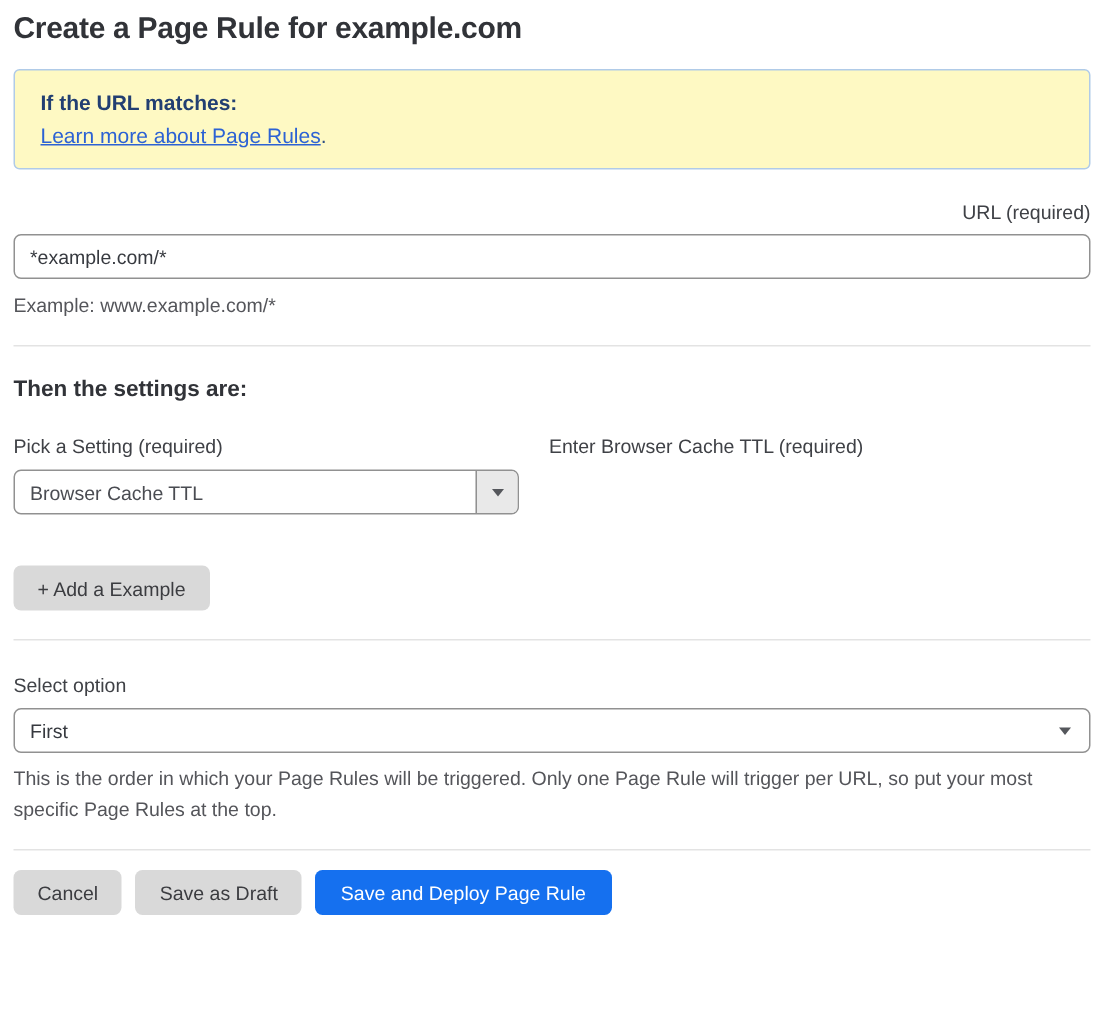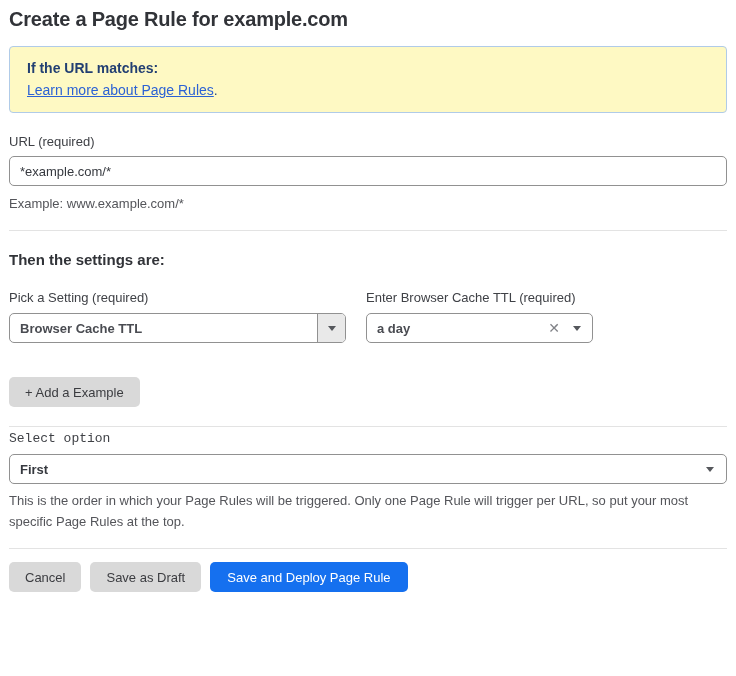--- a/index.html
+++ b/index.html
@@ -36,21 +36,21 @@
     color: #2c62d4;
     text-decoration: underline;
     cursor: pointer;
   }
   .info-link-line span { color: #2d4d82; }
   .field-label {
     display: block;
     font-size: 13px;
     color: #3f4146;
   }
-  .url-label { margin-top: 21px; }
+  .url-label { margin-top: 21px; text-align: right; }
   .text-input {
     margin-top: 7px;
     width: 100%;
     height: 30px;
     border: 1px solid #919191;
     border-radius: 5px;
     padding: 0 10px;
     font-size: 13px;
     font-family: "Liberation Sans", sans-serif;
     color: #36393f;
@@ -91,21 +91,20 @@
     align-items: center;
     overflow: hidden;
     cursor: pointer;
   }
   .select-value {
     flex: 1;
     padding: 0 10px;
     font-size: 13px;
     color: #4a4c52;
     white-space: nowrap;
-    font-weight: bold;
   }
   .caret {
     width: 0; height: 0;
     border-left: 4px solid transparent;
     border-right: 4px solid transparent;
     border-top: 5px solid #55575c;
     display: inline-block;
   }
   .arrow-seg {
     width: 28px;
@@ -142,21 +141,21 @@
     background: #d9d9d9;
     color: #3b3c40;
     padding: 0 16px;
   }
   .primary-btn {
     background: #1570ef;
     color: #ffffff;
     padding: 0 17px;
   }
   .add-setting-btn { margin-top: 34px; }
-  .order-section-label { margin-top: 4px; font-family: Liberation Mono, monospace; }
+  .order-section-label { margin-top: 22px; }
   .order-helper { margin-top: 6px; width: 719px; }
   .footer-divider { margin-top: 12px; }
   .footer {
     margin-top: 13px;
     display: flex;
     gap: 9px;
   }
 </style>
 </head>
 <body>
@@ -183,27 +182,20 @@
       <label class="field-label">Pick a Setting (required)</label>
       <div class="select">
         <span class="select-value">Browser Cache TTL</span>
         <span class="arrow-seg">
             <span class="caret"></span>
           </span>
       </div>
     </div>
     <div class="setting-col-2">
       <label class="field-label">Enter Browser Cache TTL (required)</label>
-      <div class="select">
-        <span class="select-value">a day</span>
-        <span class="select-icons">
-          <span class="clear-x">✕</span>
-          <span class="caret"></span>
-        </span>
-      </div>
     </div>
   </div>
 
   <button class="gray-btn add-setting-btn">+ Add a Example</button>
 
   <hr class="divider" style="margin-top:19px;">
 
 
   <label class="field-label order-section-label">Select option</label>
   <div class="select order-select">

